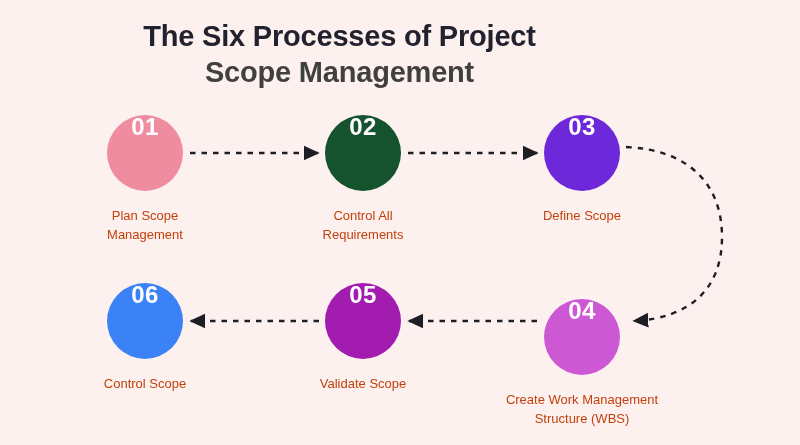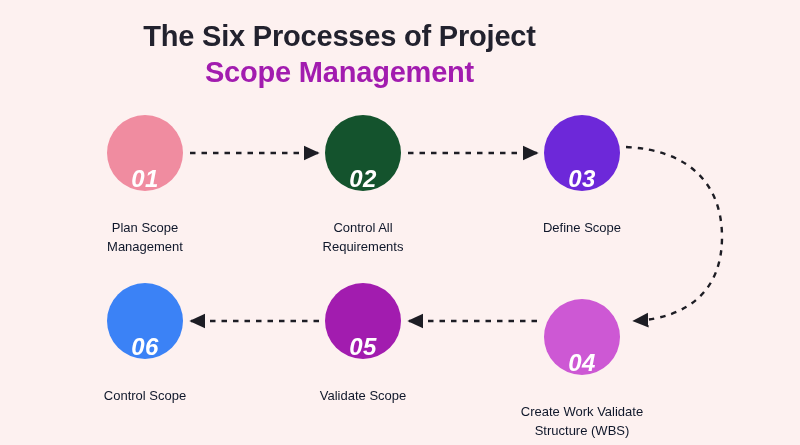--- a/index.html
+++ b/index.html
@@ -52,54 +52,53 @@
     position: absolute;
     width: 160px;
     text-align: center;
   }
   .node-circle {
     width: 76px;
     height: 76px;
     border-radius: 50%;
     margin: 0 auto;
     display: flex;
-    align-items: flex-end;
+    align-items: flex-start;
     justify-content: center;
-    font-style: italic;
   }
   .node-number {
     font-family: "Liberation Sans", sans-serif;
     font-size: 24px;
     font-weight: bold;
     color: #FFFFFF;
     letter-spacing: 0.5px;
     line-height: 1;
   }
   .node-label {
-    margin-top: 27px;
+    margin-top: 15px;
     font-family: "Liberation Sans", sans-serif;
     font-size: 13px;
     font-weight: normal;
     line-height: 19px;
-    color: #0f172a;
+    color: #c2410c;
     white-space: pre-line;
   }
   .node-label.wide {
     width: 230px;
     margin-left: -35px;
   }
 </style>
 </head>
 <body style="background: rgb(253, 241, 240);">
 
 <div id="infographic" style="background: rgb(253, 241, 240);">
 
   <div id="title-block">
     <span class="title-line" style="color: rgb(34, 34, 46);">The Six Processes of Project</span>
-    <span class="title-line" style="color: #a21caf;">Scope Management</span>
+    <span class="title-line" style="color: #404040;">Scope Management</span>
   </div>
 
   <svg id="connectors" viewBox="0 0 800 445">
     <defs>
       <marker id="arrow-right" viewBox="0 0 10 10" refX="8.5" refY="5" markerWidth="7" markerHeight="7" orient="auto-start-reverse">
         <path d="M 0 0.6 L 9.5 5 L 0 9.4 z" fill="#1D1D24"></path>
       </marker>
     </defs>
 
     <line x1="190" y1="153" x2="318" y2="153" stroke="#1D1D24" stroke-width="2.4" stroke-dasharray="5.5 6" stroke-linecap="butt" marker-end="url(#arrow-right)"></line>
@@ -133,21 +132,21 @@
     <div class="node-circle" style="background-color: #6d28d9;">
       <span class="node-number">03</span>
     </div>
     <div class="node-label">Define Scope</div>
   </div>
 
   <div class="node" style="left:502px; top:299px;">
     <div class="node-circle" style="background-color: rgb(205, 88, 212);">
       <span class="node-number">04</span>
     </div>
-    <div class="node-label wide">Create Work Validate
+    <div class="node-label wide">Create Work Management
 Structure (WBS)</div>
   </div>
 
   <div class="node" style="left:283px; top:283px;">
     <div class="node-circle" style="background-color: #a21caf;">
       <span class="node-number">05</span>
     </div>
     <div class="node-label">Validate Scope</div>
   </div>
 

